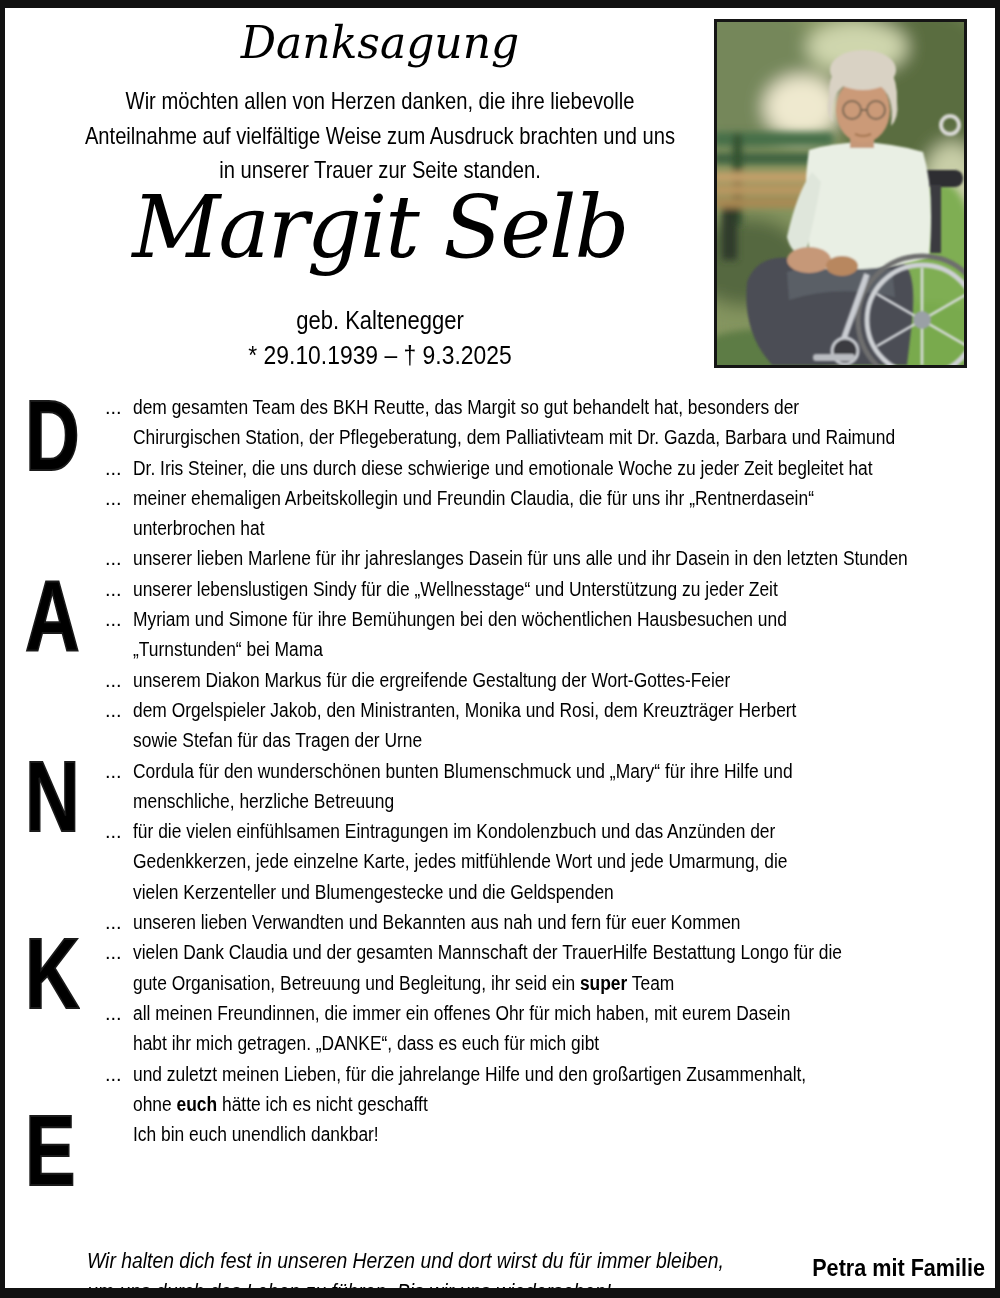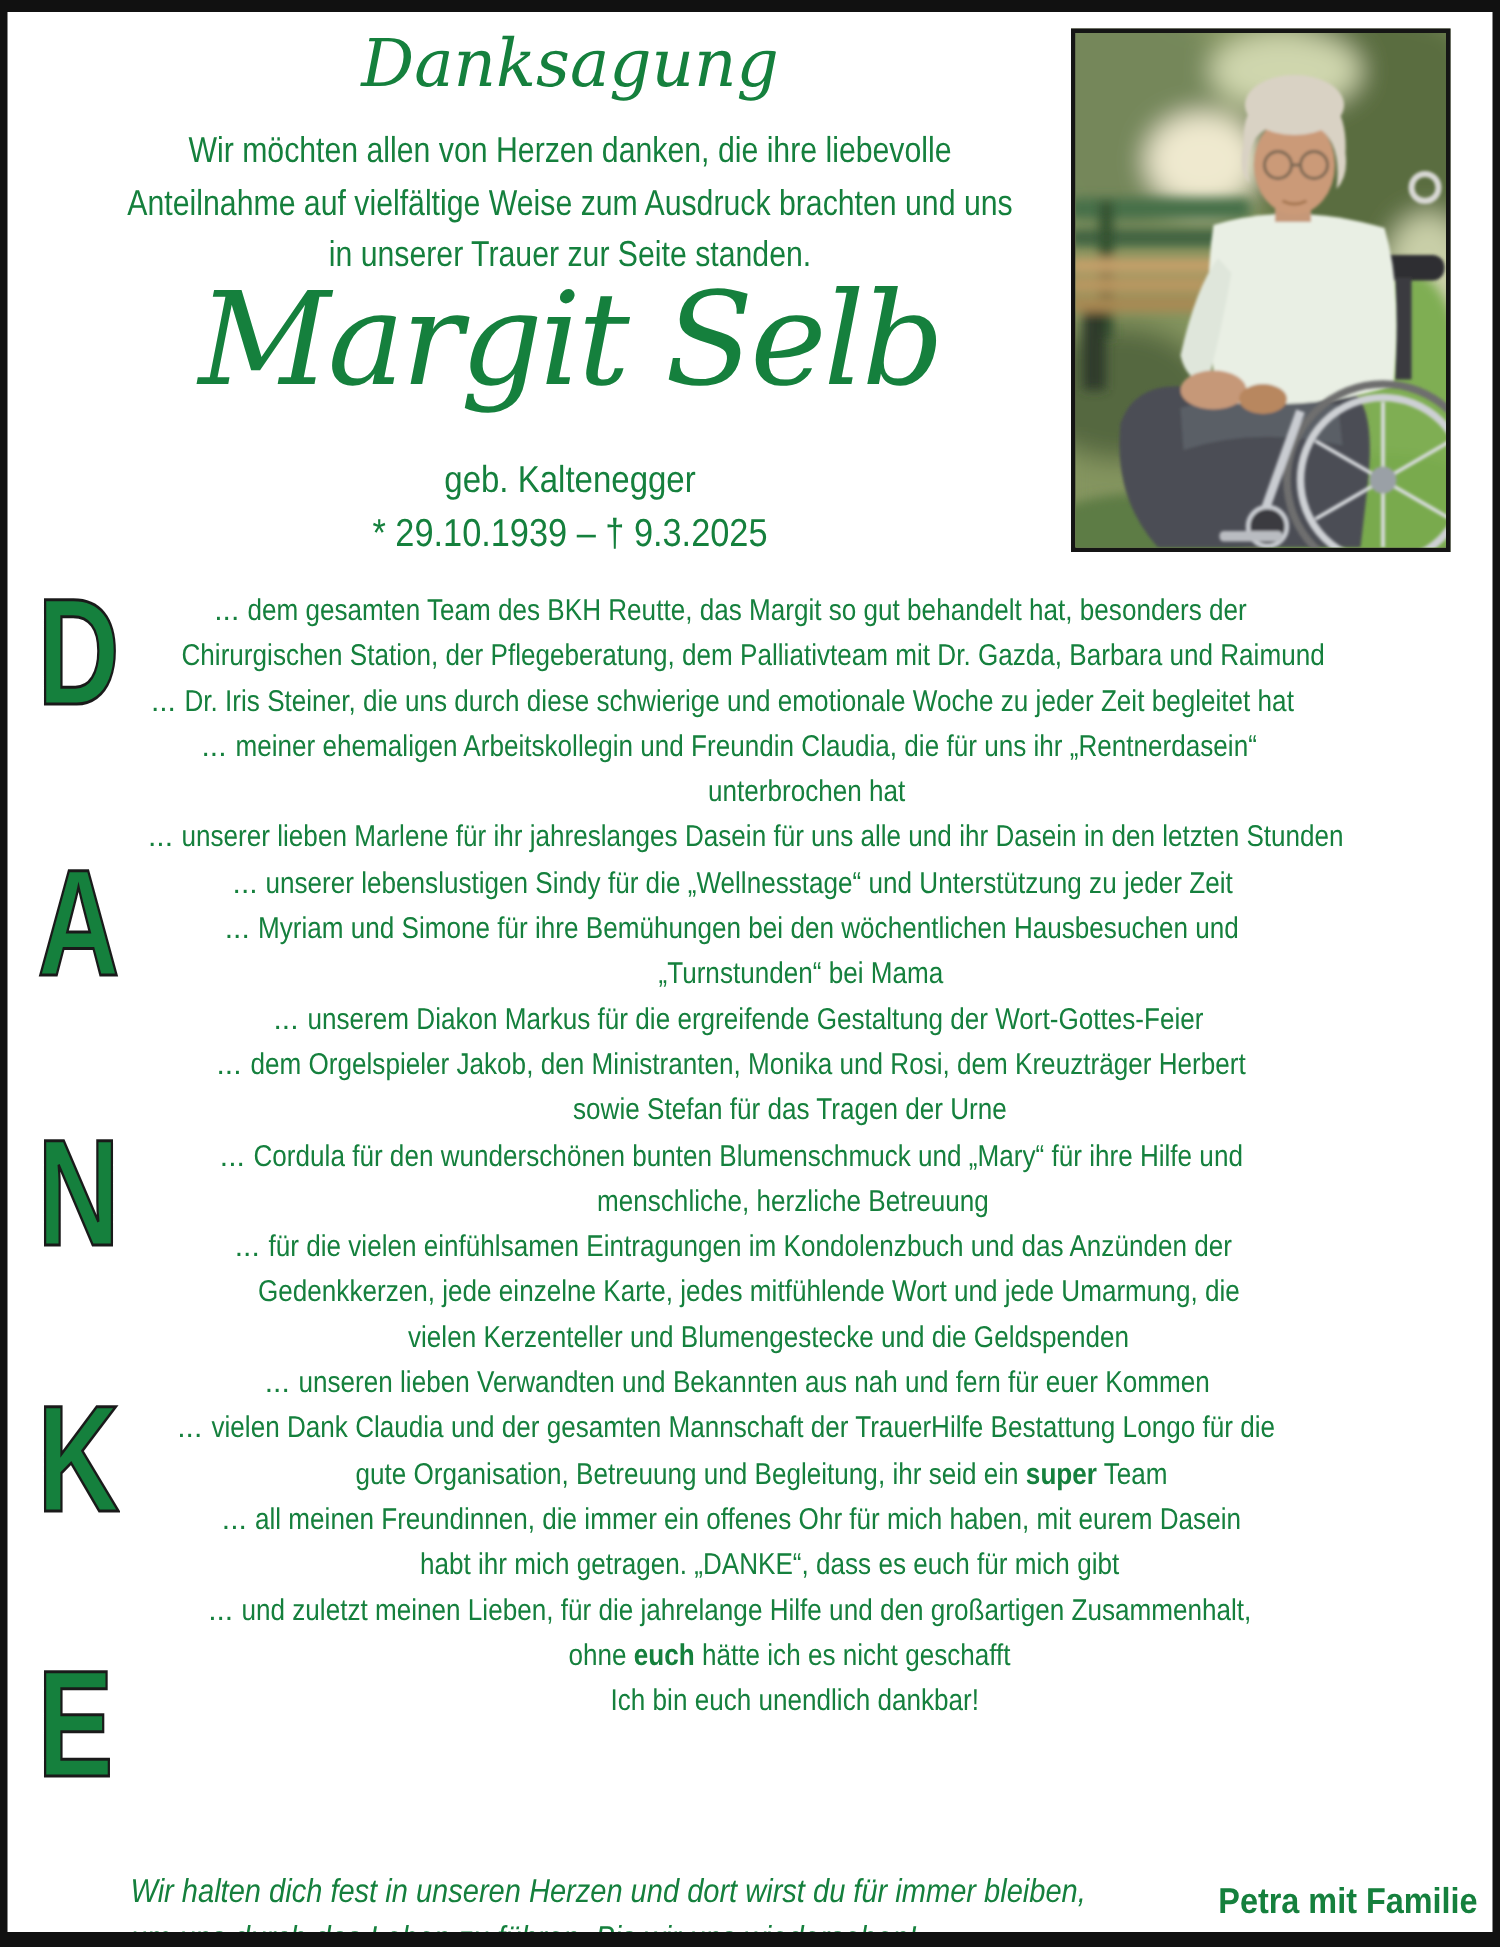--- a/index.html
+++ b/index.html
@@ -1,19 +1,19 @@
 <!DOCTYPE html>
 <html><head>
 <meta charset="utf-8">
 <style>
   html,body{margin:0;padding:0;background:#ffffff;}
   .page{
     position:relative;width:1000px;height:1298px;box-sizing:border-box;
     border-style:solid;border-color:#111111;border-width:8px 5px 10px 5px;
-    background:#ffffff;color:#15803d;
+    background:#ffffff;color:#000000;
     font-family:"Liberation Sans",sans-serif;overflow:hidden;
   }
   
   .hdr{position:absolute;left:20px;width:710px;text-align:center;}
   .title-script{top:10px;font-family:"DejaVu Serif",serif;font-style:italic;font-size:44px;line-height:1.15;}
   .intro{top:76px;}
   .intro-line{font-size:24px;line-height:34.5px;white-space:nowrap;transform:scaleX(0.84);transform-origin:50% 50%;}
   .name-script{top:168px;font-family:"DejaVu Serif",serif;font-style:italic;font-size:86px;line-height:1.2;letter-spacing:-2px;}
   .maiden{top:298px;font-size:25px;white-space:nowrap;transform:scaleX(0.88);transform-origin:50% 50%;}
   .dates{top:332px;font-size:26px;white-space:nowrap;transform:scaleX(0.88);transform-origin:50% 50%;}
@@ -21,21 +21,21 @@
   .letter{
     position:absolute;left:20px;font-weight:bold;font-size:101px;line-height:80px;
     transform:scaleX(0.75);transform-origin:0 50%;-webkit-text-stroke:2px #1a1a1a;
   }
   .letter:nth-child(1){top:387px;}
   .letter:nth-child(2){top:568px;}
   .letter:nth-child(3){top:748px;}
   .letter:nth-child(4){top:925px;}
   .letter:nth-child(5){top:1102px;}
   
-  .list{position:absolute;left:88px;top:384px;width:882px;text-align:center;}
+  .list{position:absolute;left:100px;top:384px;width:882px;}
   .bl{height:30.3px;line-height:30.3px;font-size:20px;white-space:nowrap;}
   .dots{display:inline-block;width:28px;}
   .lt{display:inline-block;transform:scaleX(0.87);transform-origin:0 50%;vertical-align:top;}
   .lt b{font-weight:bold;}
   
   .closing{position:absolute;left:82px;top:1237px;}
   .cl{font-size:22px;line-height:31px;font-style:italic;white-space:nowrap;transform:scaleX(0.88);transform-origin:0 50%;}
   .sig{
     position:absolute;right:10px;top:1246px;font-size:24px;font-weight:bold;
     white-space:nowrap;transform:scaleX(0.9);transform-origin:100% 50%;

